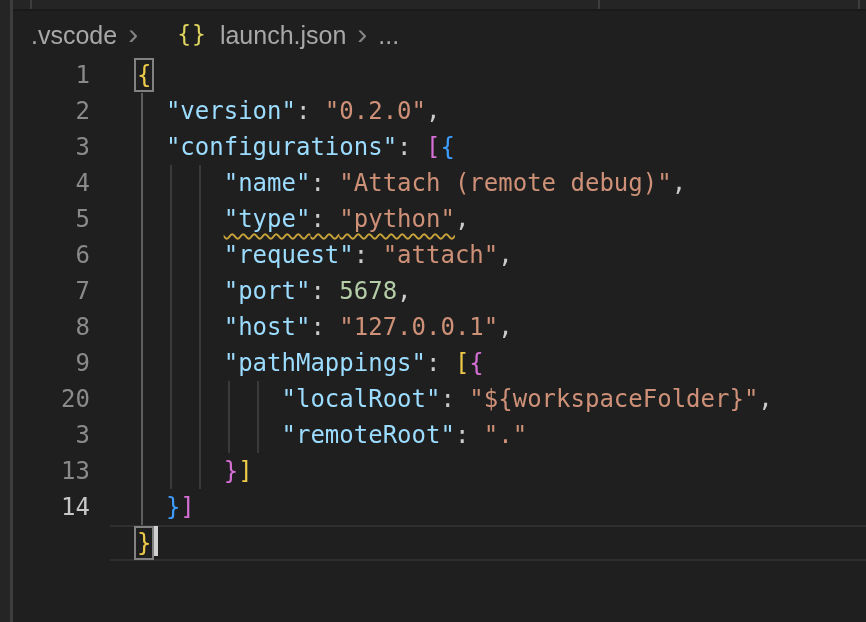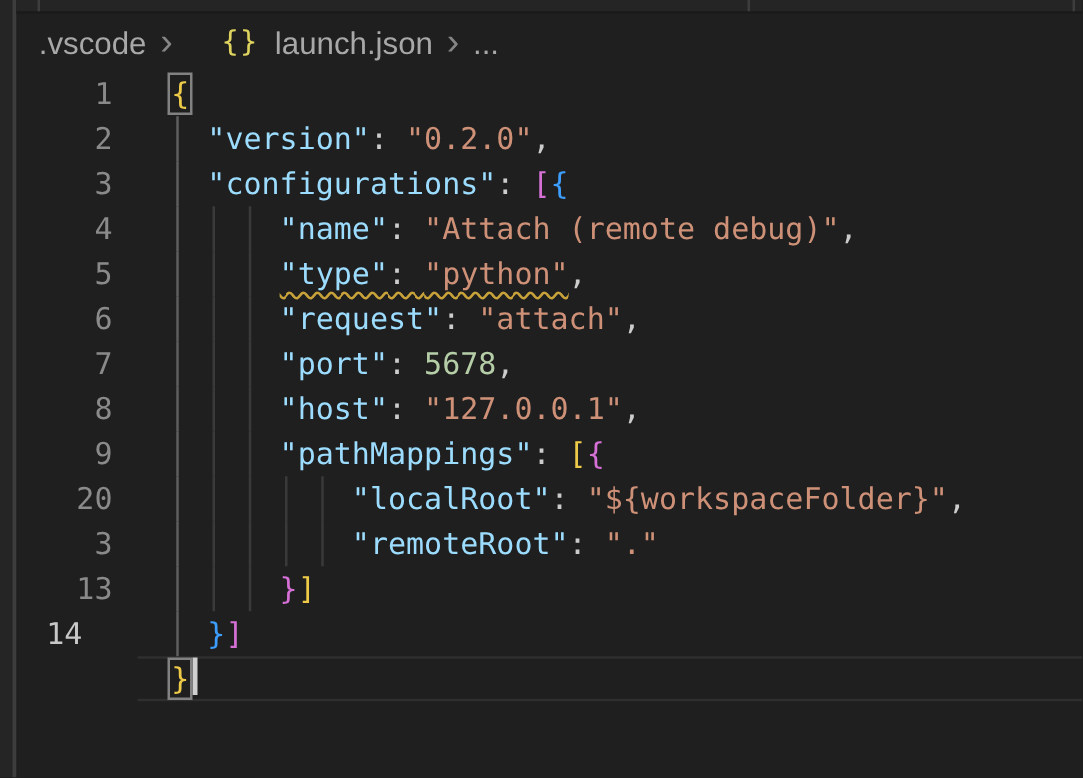--- a/index.html
+++ b/index.html
@@ -22,21 +22,21 @@
   .crumb{cursor:pointer;}
   .chev{color:#858585;font-size:30px;margin:0 11px;line-height:1;transform:translateY(-2px);}
   .jicon{color:var(--jicon,#dfd45f);font-family:"DejaVu Sans Mono",monospace;
     font-size:23px;letter-spacing:1px;margin-left:28px;margin-right:13px;}
   
   #current-line{position:absolute;left:110px;right:0;height:36px;box-sizing:border-box;
     border-top:2px solid var(--curline,#2f2f2f);border-bottom:2px solid var(--curline,#2f2f2f);}
   #gutter{position:absolute;left:13px;top:57px;width:77px;text-align:right;
     font-family:"DejaVu Sans Mono",monospace;font-size:24px;color:var(--lineno,#8a8a8a);}
   #gutter .lineno{height:36px;line-height:36px;}
-  #gutter .lineno.active{color:var(--lineno-active,#c8c8c8);text-align:center;}
+  #gutter .lineno.active{color:var(--lineno-active,#c8c8c8);}
   #code{position:absolute;left:137px;top:57px;right:0;
     font-family:"DejaVu Sans Mono",monospace;font-size:24px;}
   .code-line{position:relative;height:36px;line-height:36px;white-space:pre;}
   .guide{position:absolute;top:0;width:2px;height:36px;background:var(--guide,#3a3a3a);}
   .guide.active{background:var(--guide-active,#5e5e5e);}
   .tok-key{color:var(--key,#9cdcfe);}
   .tok-str{color:var(--str,#ce9178);}
   .tok-num{color:var(--num,#b5cea8);}
   .tok-pun{color:var(--pun,#cccccc);}
   .tok-b1{color:var(--b1,#edcb49);}

